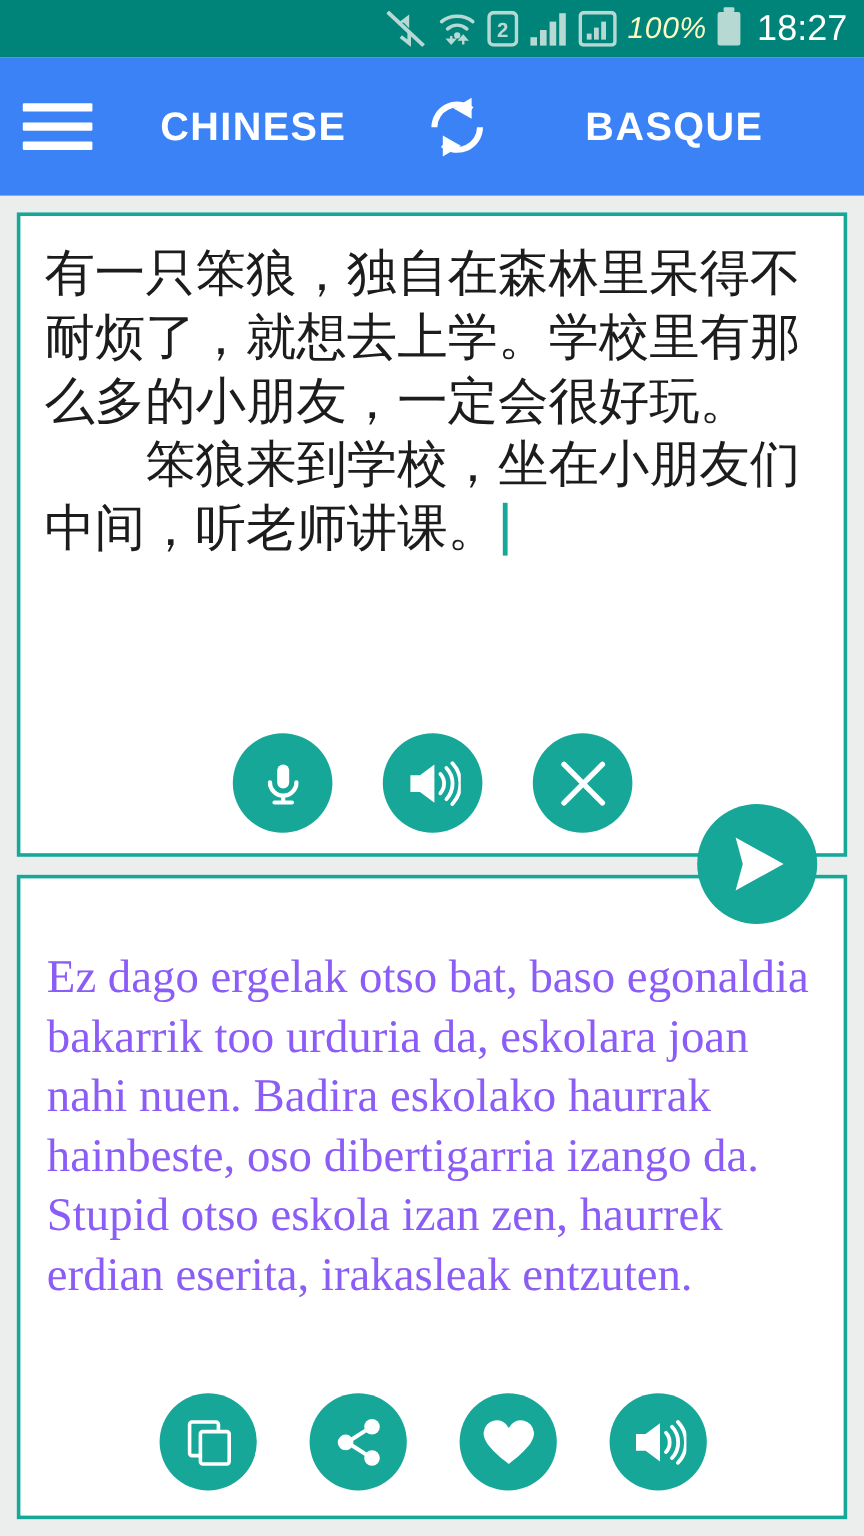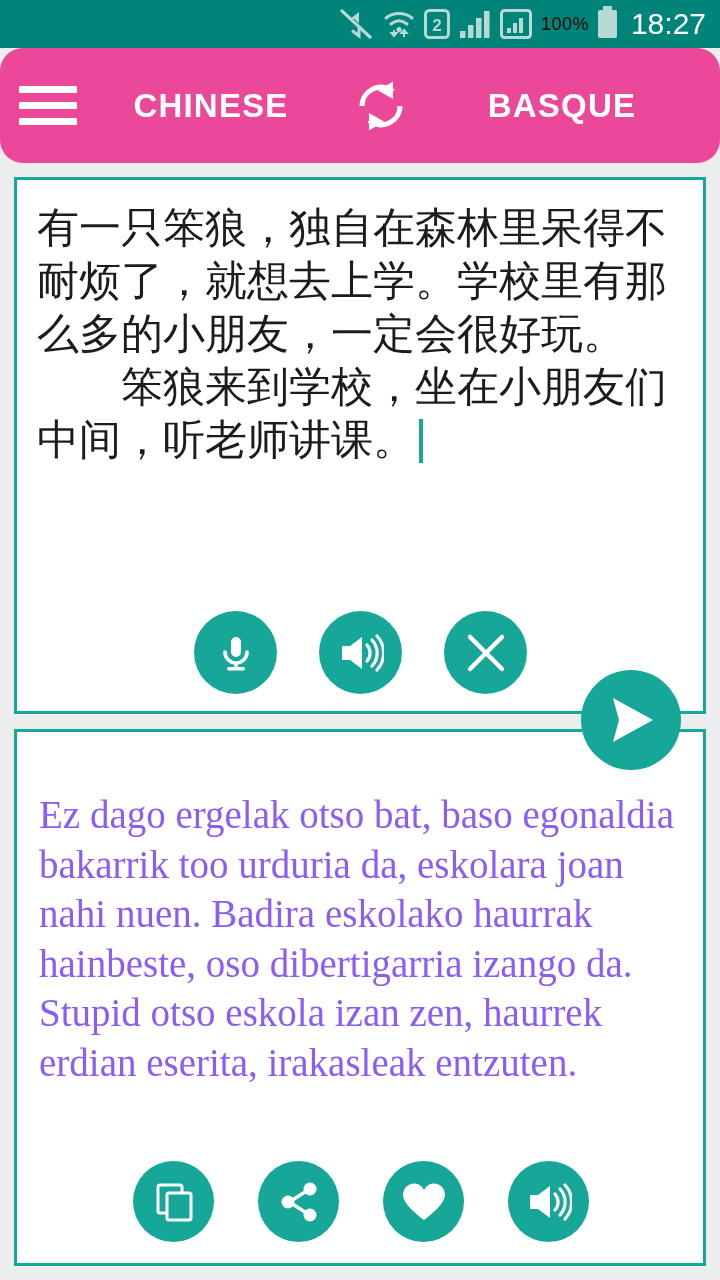--- a/index.html
+++ b/index.html
@@ -12,37 +12,38 @@
   #app { position:relative; width:720px; height:1280px; }
 
   
   .statusbar {
     height:48px; background:#00847a;
     display:flex; align-items:center; justify-content:flex-end;
     padding-right:14px; gap:9px;
   }
   .sb-icon { display:flex; align-items:center; }
   .sb-text {
-    color:#000000; font-size:18px; letter-spacing:.5px;
+    color:#fef9c3; font-size:25px; letter-spacing:.5px;
     font-family:"Liberation Sans", sans-serif;
+    font-style:italic;
   }
   .sb-battery {
     width:19px; height:28px; border-radius:2px; background:#b7d9d4;
     position:relative;
   }
   .sb-battery:before{
     content:""; position:absolute; top:-4px; left:5px;
     width:9px; height:4px; border-radius:1px; background:#b7d9d4;
   }
   .sb-time { color:#ffffff; font-size:30px; margin-left:5px; }
 
   
   .appbar {
-    height:115px; background:#ec4899;
-    display:flex; align-items:center; color:#fff;border-radius:23px;
+    height:115px; background:#3b82f6;
+    display:flex; align-items:center; color:#fff;
   }
   .hamburger { width:96px; display:flex; flex-direction:column;
     align-items:center; justify-content:center; gap:9px; cursor:pointer; }
   .hamburger i { display:block; width:58px; height:7px; background:#fff; border-radius:1px; }
   .lang {
     font-size:33px; font-weight:bold; letter-spacing:1.2px;
     text-align:center; cursor:pointer;
   }
   .lang.src { width:230px; }
   .lang.dst { flex:1; text-align:center; padding-right:32px; }

